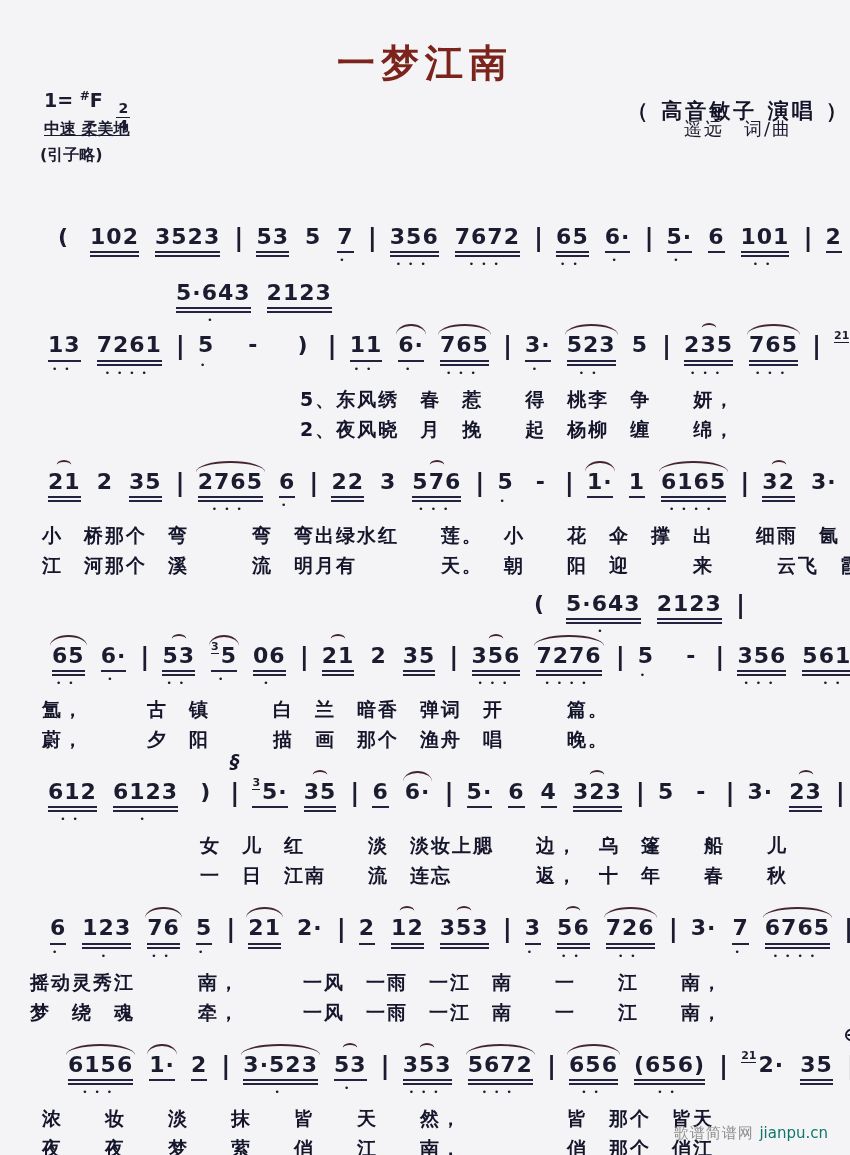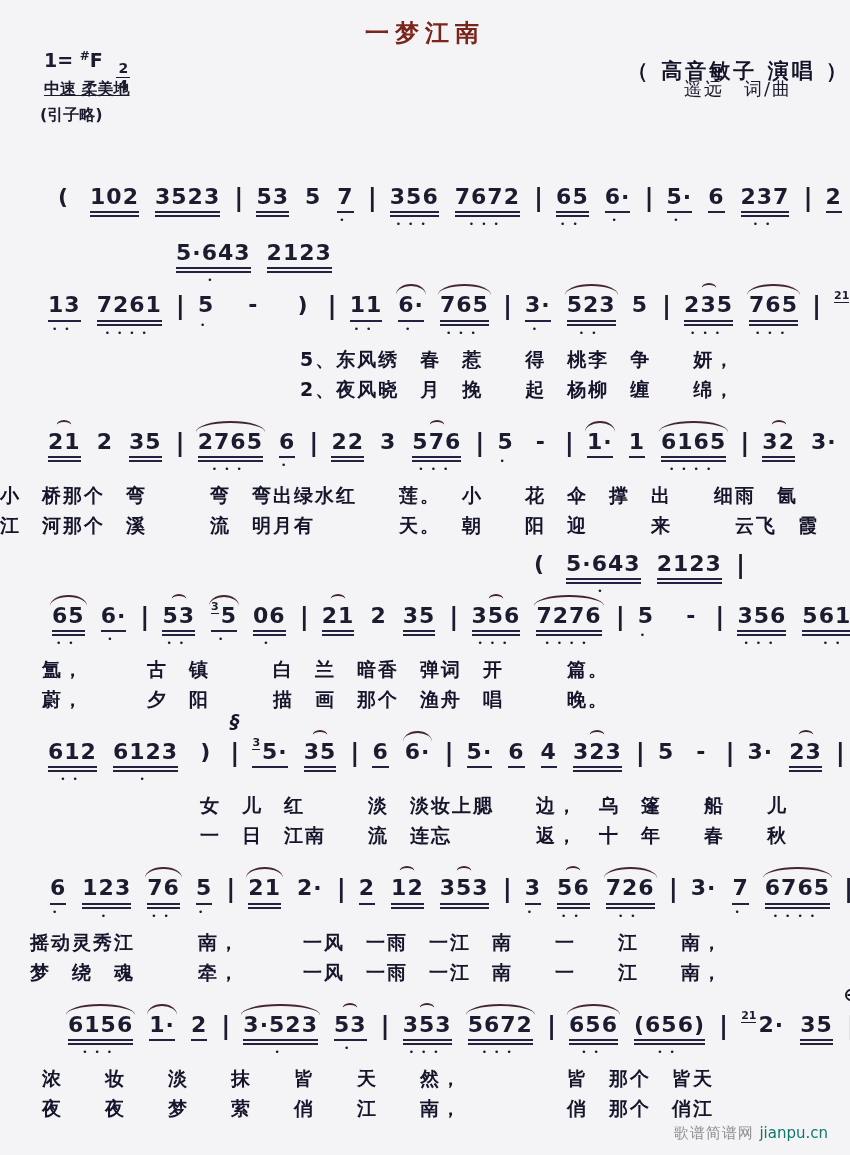--- a/index.html
+++ b/index.html
@@ -6,23 +6,23 @@
   body{
     width:850px;height:1155px;
     background:#f4f4f6;
     font-family:"DejaVu Sans","Liberation Sans",sans-serif;
     color:#1c1c30;
     position:relative;
     overflow:hidden;
   }
   .title{
     text-align:center;color:#7a241c;
-    font-size:24px;font-weight:bold;
+    font-size:38px;font-weight:bold;
     letter-spacing:6px;
-    margin:17px 0 8px;
+    margin:38px 0 8px;
   }
   .subtitle{
     text-align:right;font-size:21px;font-weight:bold;
     letter-spacing:3px;color:#141428;
   }
   .meta{position:relative;height:74px;padding:0 44px;}
   .keysig{font-size:19px;font-weight:bold;position:absolute;left:44px;top:-36px;text-align:right;}
   .keysig sup{font-size:12px;}
   .frac{display:inline-flex;flex-direction:column;align-items:center;font-size:14px;line-height:1.05;vertical-align:-6px;margin-left:7px;font-weight:bold;}
   .frac .num{border-bottom:1.6px solid #1c1c30;padding:0 2px 1px;}
@@ -158,21 +158,21 @@
         <span class="dots">•</span>
       </span>
       <span class="note">
         <span class="row">
           <span class="txt">6</span>
         </span>
         <span class="ul"></span>
       </span>
       <span class="note">
         <span class="row">
-          <span class="txt">237</span>
+          <span class="txt">101</span>
         </span>
         <span class="ul"></span>
         <span class="ul"></span>
         <span class="dots">••</span>
       </span>
       <span class="bar">|</span>
       <span class="note">
         <span class="row">
           <span class="txt">2</span>
         </span>
@@ -386,21 +386,21 @@
         </span>
         <span class="ul"></span>
         <span class="ul"></span>
       </span>
       <span class="note">
         <span class="row">
           <span class="txt">3·</span>
         </span>
       </span>
     </div>
-    <div class="lyrics" style="">
+    <div class="lyrics" style="padding-left: 42px;">
       <div class="lyric-line">小　桥那个　弯　　　弯　弯出绿水红　　莲。　小　　花　伞　撑　出　　细雨　氤</div>
       <div class="lyric-line">江　河那个　溪　　　流　明月有　　　　天。　朝　　阳　迎　　　来　　　云飞　霞</div>
     </div>
     <div class="sys insert" style="padding-left: 520px;">
       <span class="plain">(</span>
       <span class="note">
         <span class="row">
           <span class="txt">5·643</span>
         </span>
         <span class="ul"></span>

